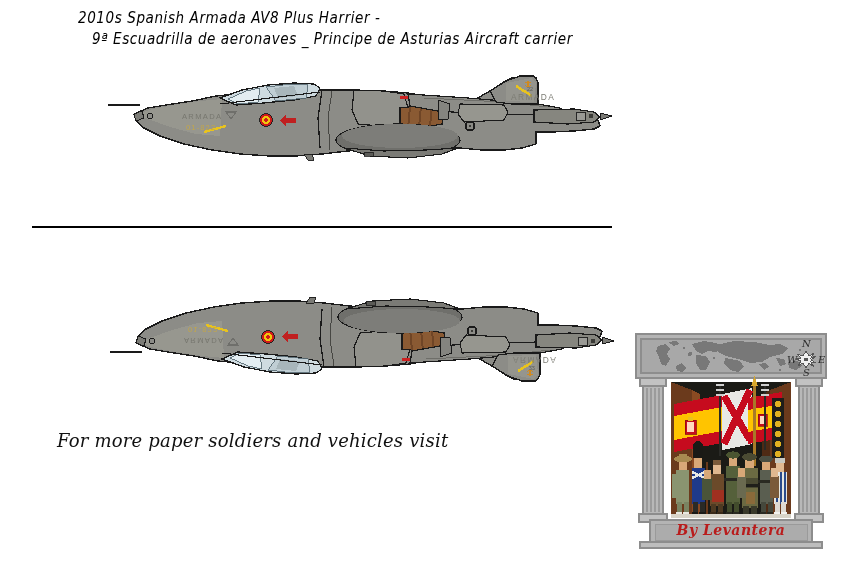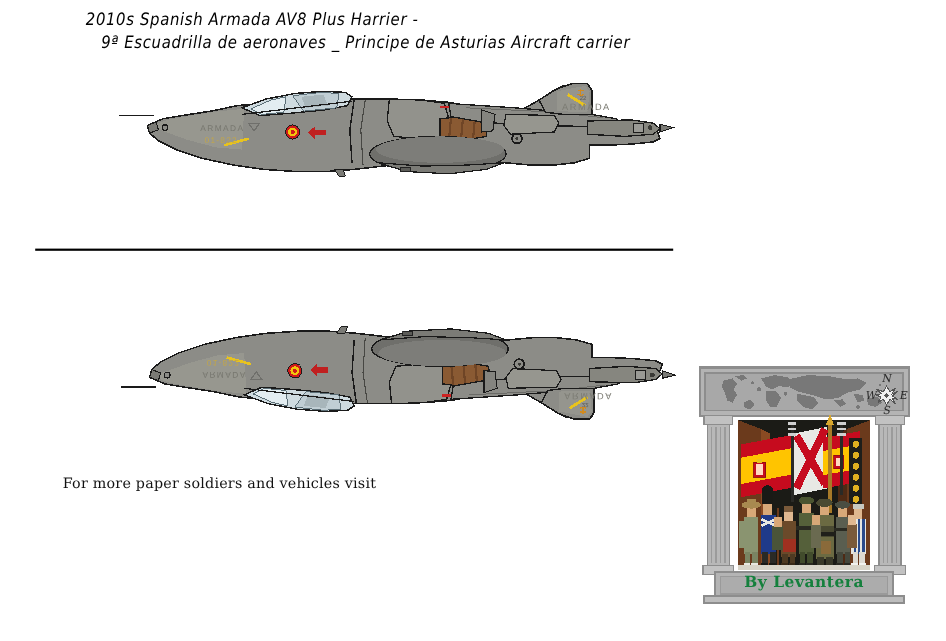--- a/index.html
+++ b/index.html
@@ -54,21 +54,22 @@
 
   
   .credit-block {
     position: absolute;
     left: 57px;
     top: 428px;
     width: 400px;
   }
   .credit-line {
     font-family: "DejaVu Serif", serif;
-    font-size: 13px;
+    font-style: italic;
+    font-size: 18px;
     color: #111111;
     line-height: 25px;
     white-space: nowrap;
     letter-spacing: 0.2px;
   }
 
   
   .plane-stage {
     position: absolute;
     width: 520px;
@@ -86,23 +87,24 @@
     width: 202px;
     height: 218px;
   }
   .logo svg { display: block; width: 100%; height: 100%; }
   .logo-caption {
     position: absolute;
     left: 0; right: 0;
     top: 190px;
     text-align: center;
     font-family: "DejaVu Serif", serif;
+    font-style: italic;
     font-weight: bold;
     font-size: 14px;
-    color: #15803d;
+    color: #b91c1c;
     letter-spacing: 0.5px;
     pointer-events: none;
   }
 </style>
 </head>
 <body>
 
 <div id="page">
 
   <div class="title-block">

